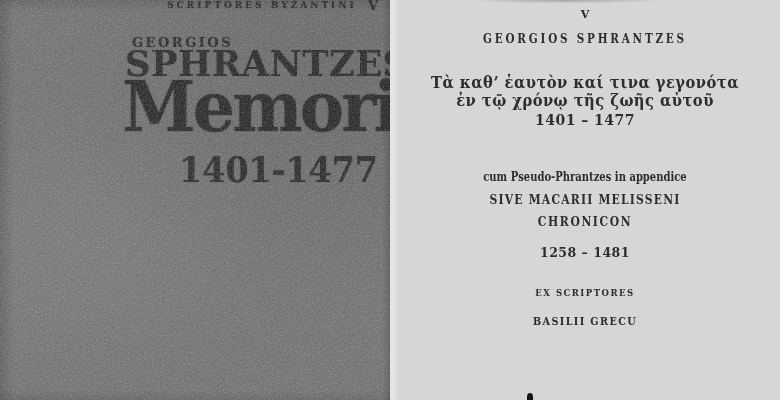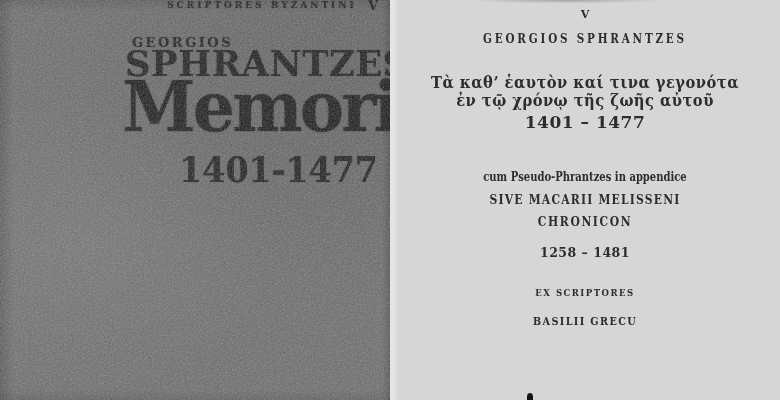--- a/index.html
+++ b/index.html
@@ -70,21 +70,21 @@
     position:absolute; left:0; width:100%; text-align:center; white-space:nowrap;
     line-height:1.2;
   }
   .narrow  { transform:scaleX(0.80); }
   .narrow9 { transform:scaleX(0.92); }
 
   .l-volume    { top:8px;   font-size:11px;  font-weight:700; }
   .l-author    { top:31px;  font-size:13px;  font-weight:700; letter-spacing:3.5px; }
   .l-greek1    { top:73px;  font-size:16px;  font-weight:700; letter-spacing:0.5px; }
   .l-greek2    { top:91px;  font-size:16px;  font-weight:700; letter-spacing:0.5px; }
-  .l-years1    { top:112px; font-size:17px; font-weight:700; letter-spacing:0.5px; }
+  .l-years1    { top:112px; font-size:14px; font-weight:700; letter-spacing:0.5px; }
   .l-appnote   { top:169px; font-size:12.5px; font-weight:600; }
   .l-apptitle  { top:191px; font-size:13.5px; font-weight:700; letter-spacing:1.5px; }
   .l-appsub    { top:213px; font-size:13.5px; font-weight:700; letter-spacing:2px; }
   .l-years2    { top:245px; font-size:12.5px; font-weight:700; letter-spacing:0.5px; }
   .l-recension { top:288px; font-size:8.5px; font-weight:700; letter-spacing:1.5px; }
   .l-editor    { top:315px; font-size:10.5px; font-weight:700; letter-spacing:1.5px; }
 
   .bottom-mark {
     position:absolute; left:137px; top:393px; width:6px; height:8px;
     background:#151515; border-radius:50% 50% 10% 10%;

